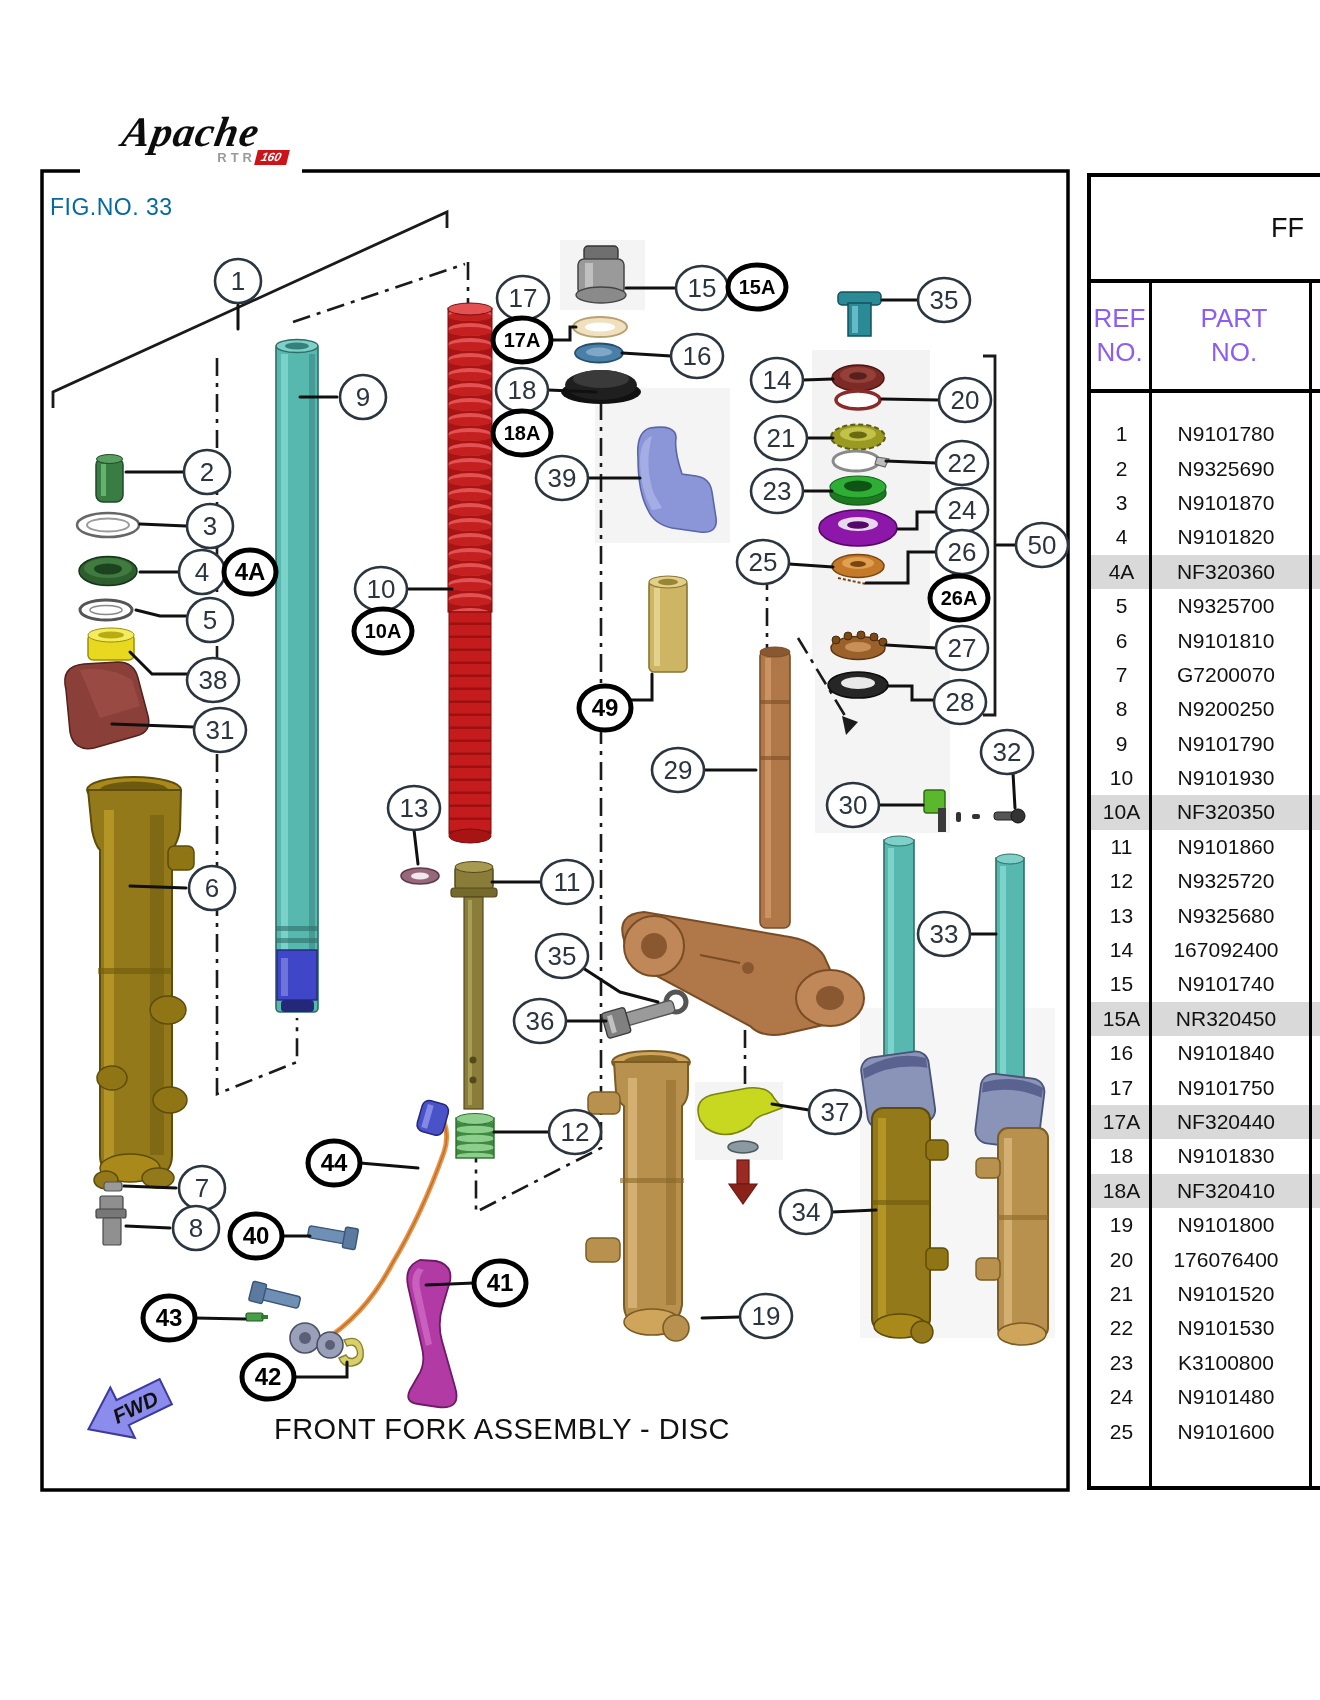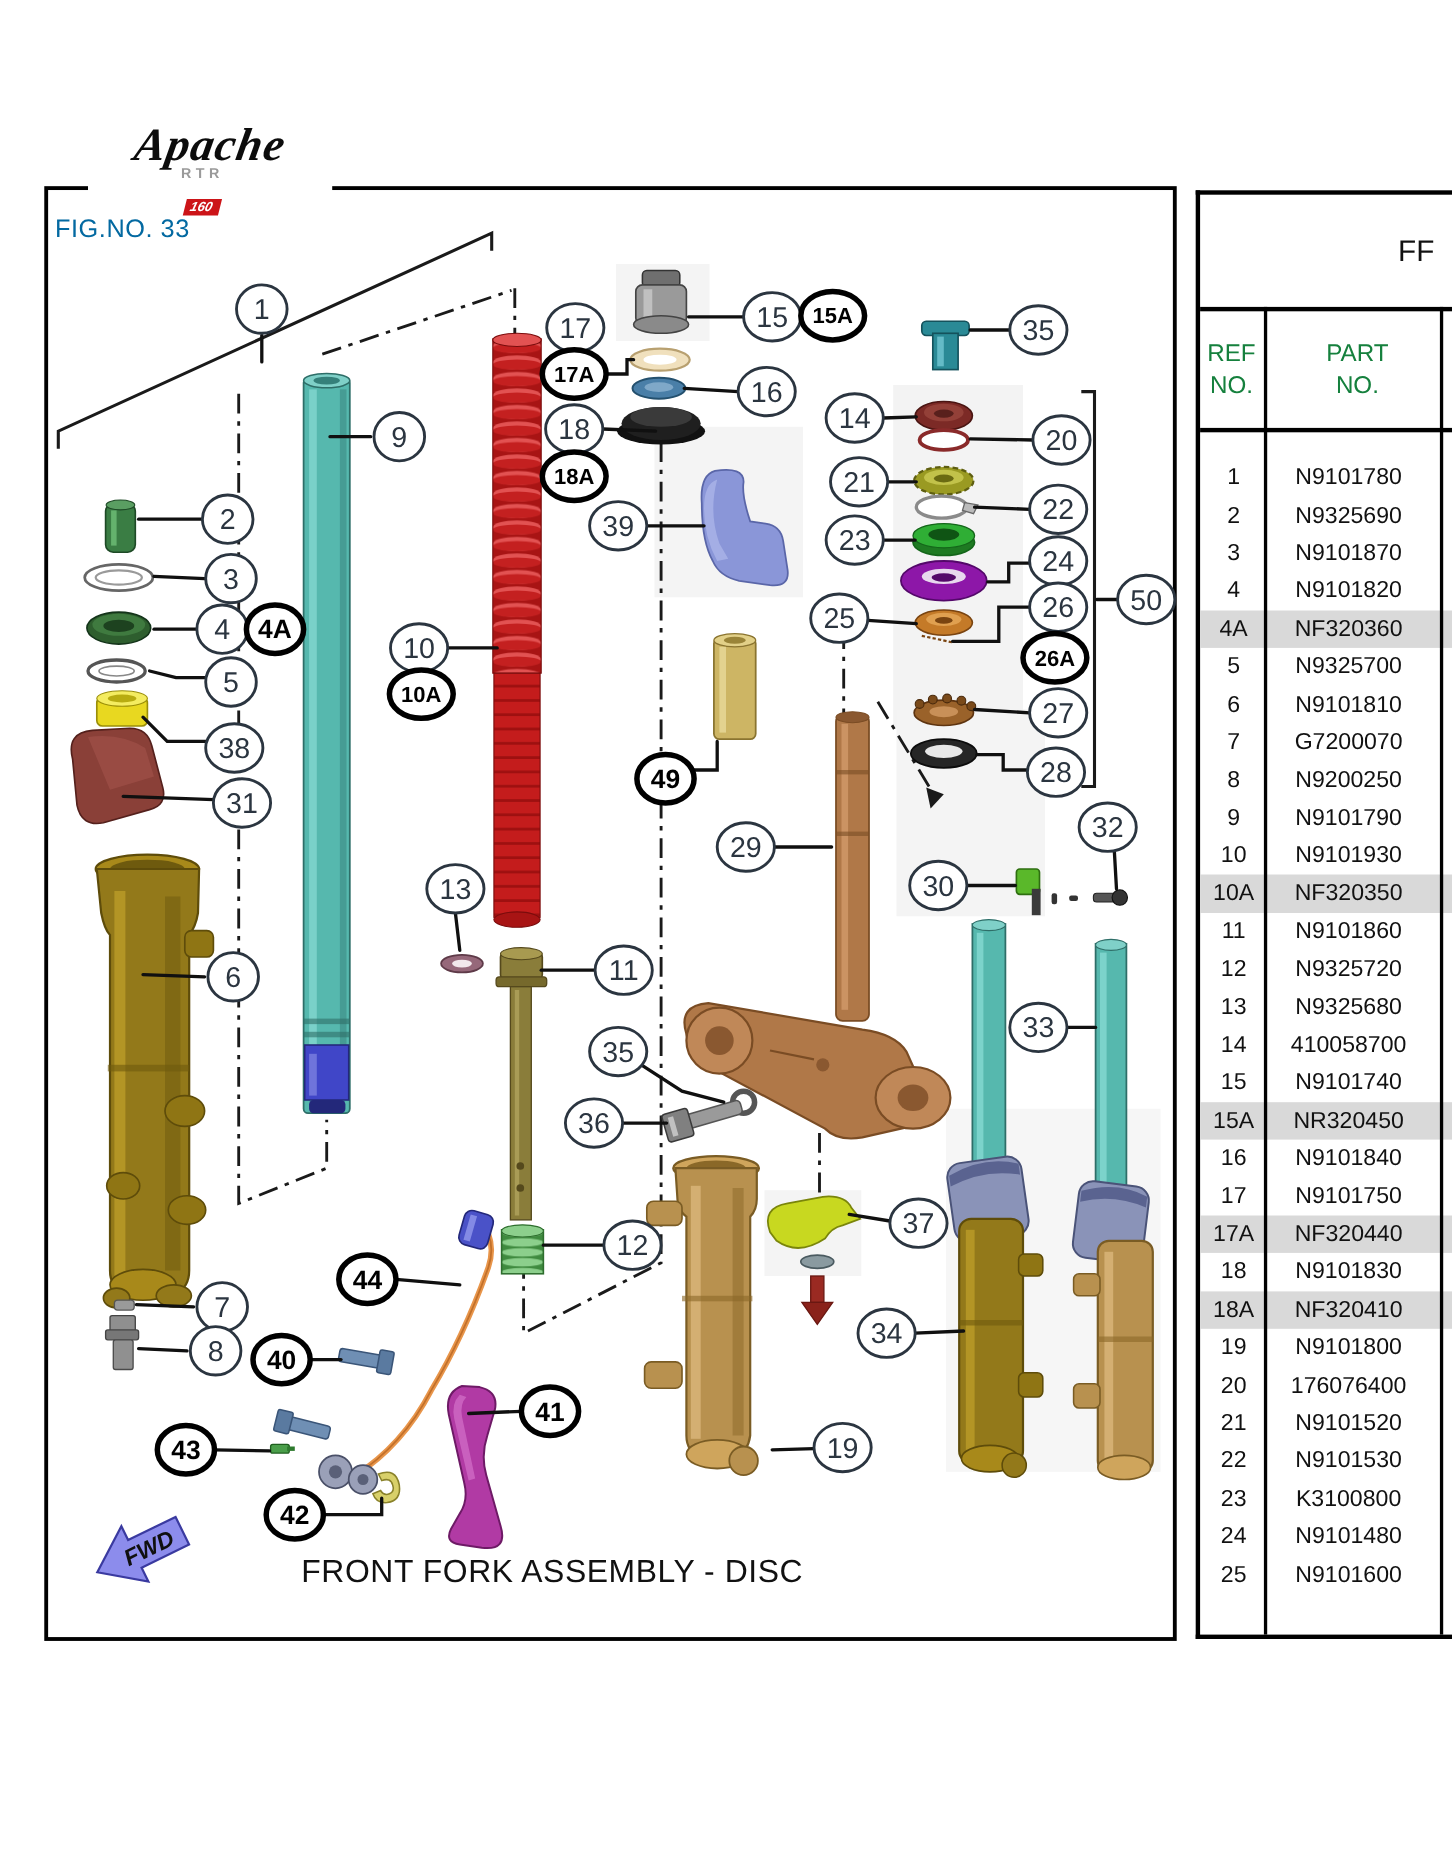--- a/index.html
+++ b/index.html
@@ -15,28 +15,28 @@
   .co-num{font-family:"Liberation Sans",sans-serif;font-size:26px;fill:#2b3540;text-anchor:middle;}
   .co-num-bold{font-family:"Liberation Sans",sans-serif;font-size:24px;font-weight:bold;fill:#000;text-anchor:middle;}
   .co-num.sm,.co-num-bold.sm{font-size:20px;}
   
   .fig-label{position:absolute;left:50px;top:194px;font-size:23px;color:#0369a1;letter-spacing:.5px;}
   .main-title{position:absolute;left:262px;top:1413px;width:480px;text-align:center;font-size:29px;color:#111;letter-spacing:.5px;}
   .fwd-text{font-family:"Liberation Sans",sans-serif;font-size:21px;font-weight:bold;font-style:italic;fill:#101010;}
   
   .logo{position:absolute;left:80px;top:112px;width:222px;height:64px;background:#fff;z-index:5;}
   .logo .brand{font-family:"Liberation Serif",serif;font-style:italic;font-weight:bold;font-size:42px;line-height:40px;color:#0c0c0c;transform:skewX(-10deg);letter-spacing:1px;text-align:center;}
-  .logo .sub{display:flex;justify-content:flex-end;align-items:center;gap:16px;padding-right:14px;margin-top:-2px;flex-direction:column;}
+  .logo .sub{display:flex;justify-content:flex-end;align-items:center;gap:0;padding-right:14px;margin-top:-2px;}
   .logo .model{font-size:13px;font-weight:bold;letter-spacing:4px;color:#9a9a9a;}
   .logo .cc{font-size:12px;font-weight:bold;font-style:italic;color:#fff;background:#cc1418;padding:0 7px 1px 5px;transform:skewX(-14deg);}
   
   .table-wrap{position:absolute;left:1087px;top:173px;width:233px;height:1317px;border:4px solid #000;border-right:none;background:#fff;box-sizing:border-box;z-index:4;}
   .t-title{height:102px;border-bottom:4px solid #000;display:flex;align-items:center;justify-content:flex-end;font-size:27px;color:#111;padding-right:16px;overflow:hidden;}
   .t-head{height:106px;border-bottom:4px solid #000;display:flex;align-items:center;}
-  .t-head .th{text-align:center;font-size:22px;line-height:1.3;color:#15803d;}
+  .t-head .th{text-align:center;font-size:26px;line-height:1.3;color:#8b5cf6;}
   .th-ref{width:61px;}
   .th-part{width:184px;}
   .t-rows{padding-top:24px;}
   .trow{display:flex;height:34.4px;align-items:center;}
   .trow.shaded{background:#d9d9d9;}
   .tc{text-align:center;font-size:21px;color:#111;white-space:nowrap;}
   .tc.ref{width:61px;}
   .tc.part{width:148px;}
   .vsep{position:absolute;top:102px;bottom:0;width:3px;background:#000;}
   .vsep.s1{left:58px;}
@@ -740,21 +740,21 @@
       <div class="trow">
         <div class="tc ref">12</div>
         <div class="tc part">N9325720</div>
       </div>
       <div class="trow">
         <div class="tc ref">13</div>
         <div class="tc part">N9325680</div>
       </div>
       <div class="trow">
         <div class="tc ref">14</div>
-        <div class="tc part">410058700</div>
+        <div class="tc part">167092400</div>
       </div>
       <div class="trow">
         <div class="tc ref">15</div>
         <div class="tc part">N9101740</div>
       </div>
       <div class="trow shaded">
         <div class="tc ref">15A</div>
         <div class="tc part">NR320450</div>
       </div>
       <div class="trow">

